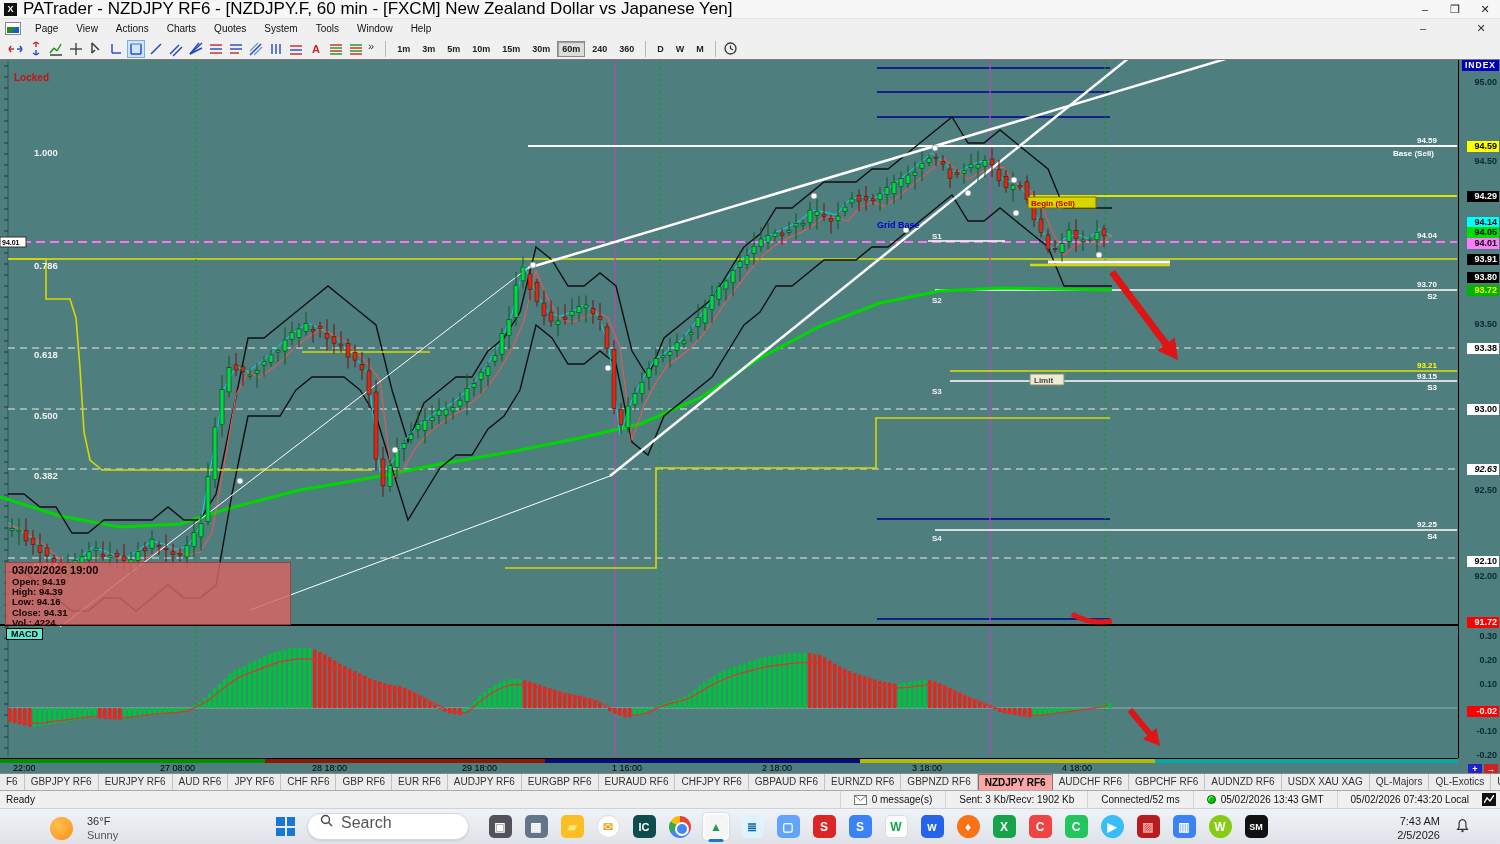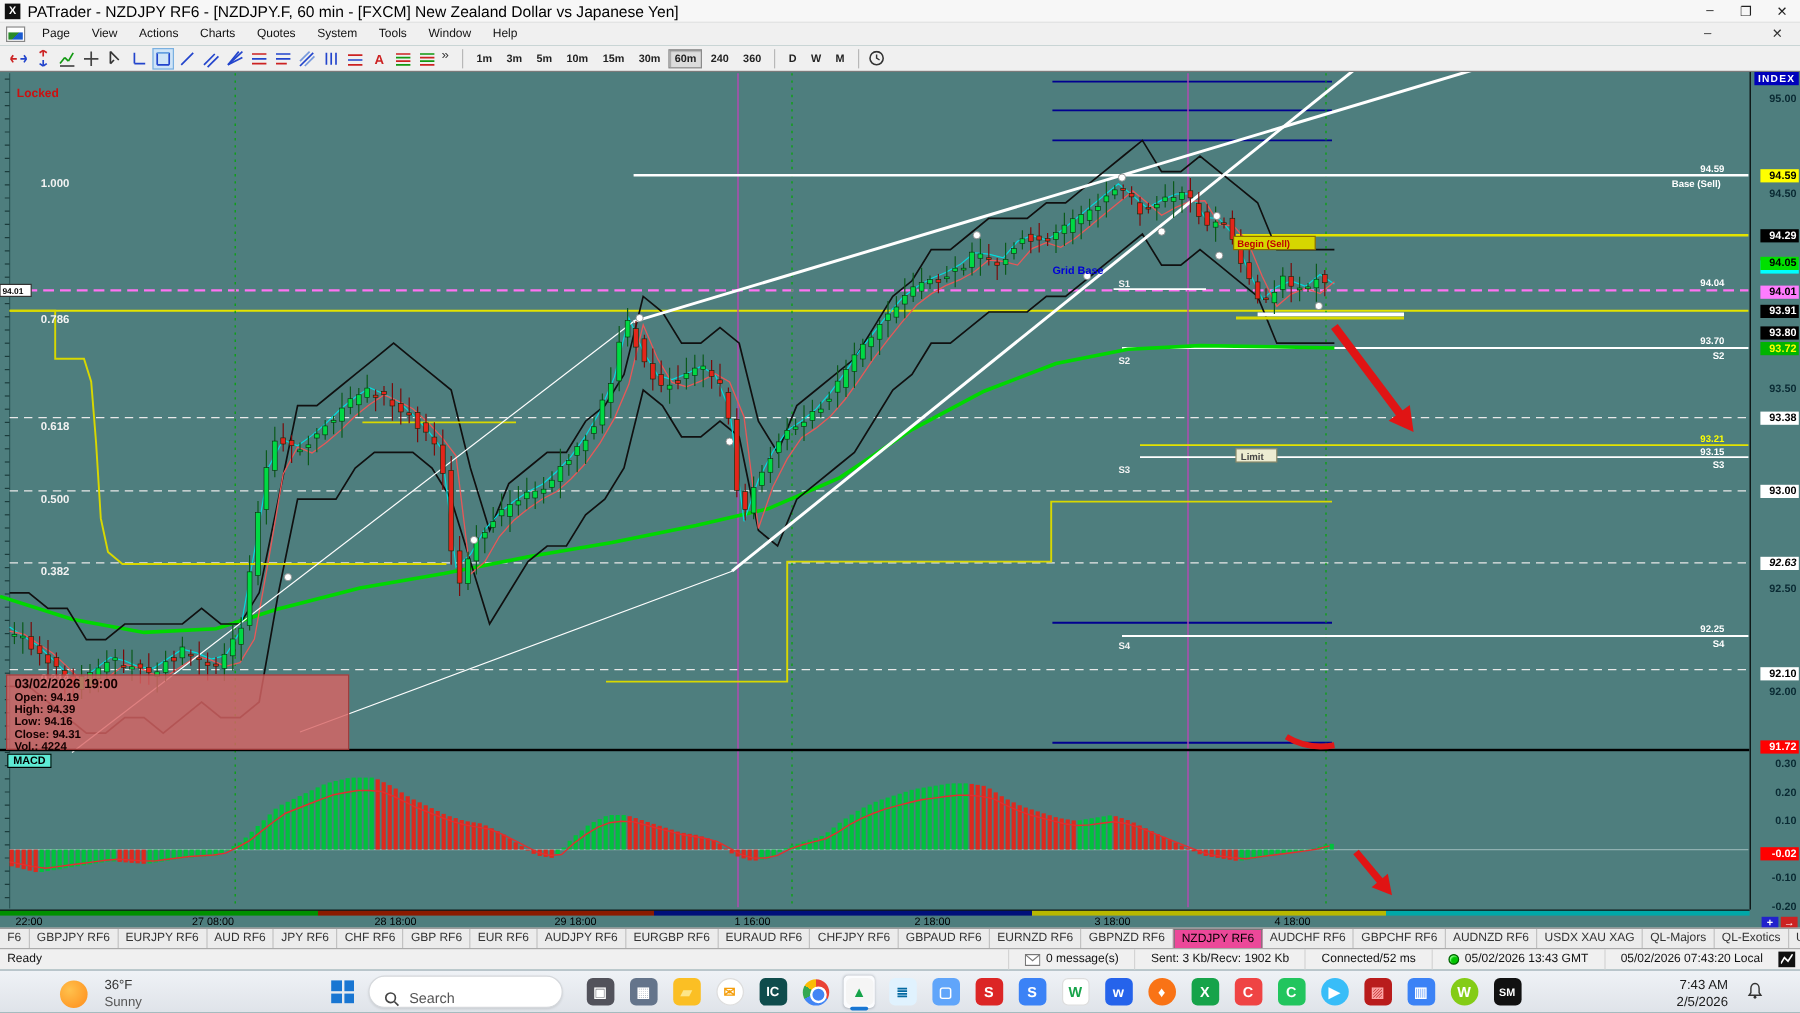--- a/index.html
+++ b/index.html
@@ -1,21 +1,21 @@
 <!DOCTYPE html>
 <html><head>
 <meta charset="utf-8">
 <style>
   *{box-sizing:border-box;margin:0;padding:0}
   html,body{width:1500px;height:844px;overflow:hidden}
   body{position:relative;font-family:"Liberation Sans",sans-serif;background:#4e7e7e}
   
   .titlebar{position:absolute;top:0;left:0;width:1500px;height:19px;background:#f7f7f7;display:flex;align-items:center;border-bottom:1px solid #e3e3e3;z-index:20}
   .appicon{width:13px;height:13px;background:#111;color:#fff;font-size:9px;font-weight:bold;display:flex;align-items:center;justify-content:center;margin-left:4px}
-  .tb-title{font-size:13px;color:#000;margin-left:6px}
+  .tb-title{font-size:17px;color:#000;margin-left:6px}
   .tb-btns{margin-left:auto;display:flex;height:100%}
   .tb-btn{width:30px;height:100%;display:flex;align-items:center;justify-content:center;font-size:11px;color:#222}
   
   .menubar{position:absolute;top:19px;left:0;width:1500px;height:19px;background:#f0f0f0;display:flex;align-items:center;z-index:20}
   .menu-chart-ico{width:16px;height:13px;margin:0 5px;border:1px solid #888;background:#fff;position:relative}
   .menu-chart-ico i{position:absolute;left:1px;bottom:1px;width:12px;height:6px;background:linear-gradient(135deg,#2a8a2a 50%,#1a5ad0 50%)}
   .menu-item{padding:2px 9px;font-size:10px;color:#111}
   .mdi-btns{margin-left:auto;display:flex;margin-right:8px;font-size:11px;color:#333}
   .mdi-btn{width:22px;text-align:center}
   .mdi-sp{width:36px}
@@ -48,36 +48,36 @@
   .pl-red{background:#ff0000;color:#fff}
   .axis-btns{position:absolute;top:704px;right:2px;display:flex;gap:2px}
   .axis-btn{width:14px;height:11px;font-size:9px;line-height:11px;text-align:center;color:#fff;font-weight:bold}
   
   .timeaxis{position:absolute;top:758px;left:0;width:1458px;height:15px;background:#4e7e7e;border-top:1px solid #000;z-index:5}
   .ta-band{position:absolute;top:0;height:4px}
   .ta-label{position:absolute;top:4px;font-size:9px;color:#000;white-space:nowrap}
   
   .tabs{position:absolute;top:773px;left:0;width:1500px;height:17px;background:#ececec;border-top:1px solid #888;display:flex;align-items:stretch;font-size:10px;overflow:hidden;z-index:20}
   .tab{padding:0 6px;line-height:15px;border-right:1px solid #c2c2c2;white-space:nowrap;color:#333}
-  .tab.active{background:#ec4899;font-weight:normal;border:1px solid #777;border-bottom:none;color:#000}
+  .tab.active{background:#fca5a5;font-weight:bold;border:1px solid #777;border-bottom:none;color:#000}
   
   .status{position:absolute;top:790px;left:0;width:1500px;height:18px;background:#f0f0f0;border-top:1px solid #aaa;display:flex;align-items:center;font-size:10px;color:#111;z-index:20}
   .ready{margin-left:6px}
   .seg{display:flex;align-items:center;gap:5px;padding:0 13px;height:100%;border-left:1px solid #d4d4d4;white-space:nowrap}
   .greendot{width:9px;height:9px;border-radius:50%;background:#00c400;border:1px solid #006000;box-shadow:inset 1px 1px 1px #80ff80}
   .blackbadge{width:14px;height:13px;background:#111;display:flex;align-items:center;justify-content:center;margin-right:4px}
   
   .taskbar{position:absolute;top:808px;left:0;width:1500px;height:36px;background:linear-gradient(#eff2f6,#dfe3e9);border-top:1px solid #cdd2d9;z-index:30}
   .weather{position:absolute;left:50px;top:5px;display:flex;align-items:center;gap:14px}
   .sun{width:23px;height:23px;border-radius:50%;background:radial-gradient(circle at 35% 35%,#ffc14d,#ff8c1a)}
   .wtxt{font-size:11px;color:#333;line-height:1.3}
   .start-search{position:absolute;left:276px;top:4px;display:flex;align-items:center;gap:12px}
   .winlogo{width:19px;height:19px;display:grid;grid-template-columns:1fr 1fr;grid-template-rows:1fr 1fr;gap:2px}
   .winlogo span{background:#1976d2}
-  .searchpill{width:162px;height:27px;background:#fff;border:1px solid #d5d8dc;border-radius:14px;display:flex;align-items:flex-end;gap:8px;padding-left:12px;color:#555;font-size:12px;box-shadow:0 1px 2px rgba(0,0,0,.10)}
+  .searchpill{width:162px;height:27px;background:#fff;border:1px solid #d5d8dc;border-radius:14px;display:flex;align-items:flex-start;gap:8px;padding-left:12px;color:#555;font-size:16px;box-shadow:0 1px 2px rgba(0,0,0,.10)}
   .ticons{position:absolute;left:487px;top:4px;display:flex;gap:10px;align-items:center}
   .ticon{width:26px;height:27px;display:flex;align-items:center;justify-content:center;position:relative}
   .ticon .glyph{width:23px;height:23px;border-radius:5px;display:flex;align-items:center;justify-content:center;font-size:12px;font-weight:bold;overflow:hidden}
   .ticon .glyph.circle{border-radius:50%}
   .ticon.active{background:#fbfcfe;border-radius:4px;box-shadow:0 0 2px #b5bac2}
   .ticon.active::after{content:"";position:absolute;bottom:-2px;left:50%;transform:translateX(-50%);width:15px;height:3px;border-radius:2px;background:#1976d2}
   .chromeglyph{width:22px;height:22px;border-radius:50%;background:conic-gradient(#ea4335 0 120deg,#4285f4 120deg 240deg,#34a853 240deg 300deg,#fbbc05 300deg 360deg);position:relative}
   .chromeglyph::before{content:"";position:absolute;left:6px;top:6px;width:10px;height:10px;border-radius:50%;background:#4285f4;border:2px solid #fff}
   .clockarea{position:absolute;right:60px;top:5px;text-align:right;font-size:11px;color:#1a1a1a;line-height:1.3}
   .bellwrap{position:absolute;right:30px;top:9px}
@@ -977,21 +977,21 @@
 <div class="macdlabel">MACD</div>
 
 <div class="paxis">
   <div class="index-hdr">INDEX</div>
   <div id="priceLabels">
       <div class="pl pl-plain" style="top: 17px;">95.00</div>
       <div class="pl pl-yellow" style="top: 81px;">94.59</div>
       <div class="pl pl-plain" style="top: 96px;">94.50</div>
       <div class="pl pl-black" style="top: 131px;">94.29</div>
       <div class="pl pl-cyan" style="top: 157px;">94.14</div>
-      <div class="pl pl-green" style="top: 154px; margin-left: 13px;">94.05</div>
+      <div class="pl pl-green" style="top: 167px; margin-left: 13px;">94.05</div>
       <div class="pl pl-magenta" style="top: 178px;">94.01</div>
       <div class="pl pl-black" style="top: 194px;">93.91</div>
       <div class="pl pl-black" style="top: 212px;">93.80</div>
       <div class="pl pl-greenyellow" style="top: 225px;">93.72</div>
       <div class="pl pl-plain" style="top: 259px;">93.50</div>
       <div class="pl pl-white" style="top: 283px;">93.38</div>
       <div class="pl pl-white" style="top: 344px;">93.00</div>
       <div class="pl pl-white" style="top: 404px; font-style: italic;">92.63</div>
       <div class="pl pl-plain" style="top: 425px;">92.50</div>
       <div class="pl pl-white" style="top: 496px;">92.10</div>

